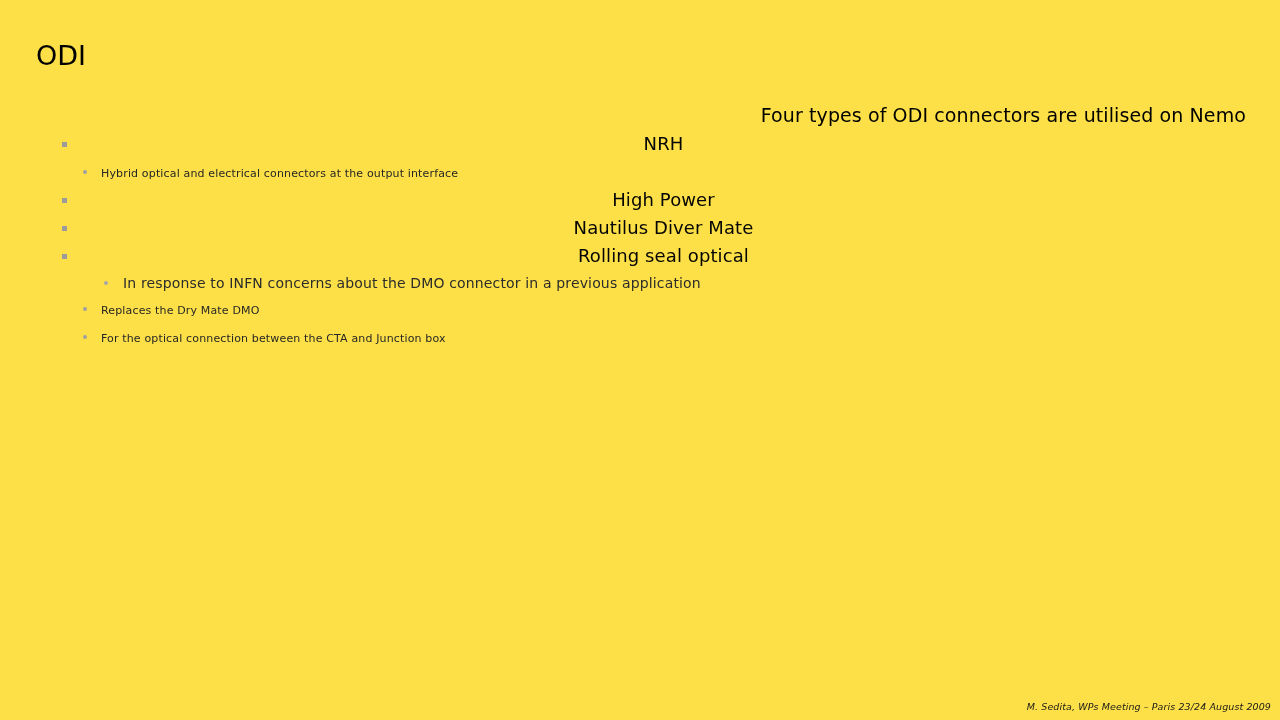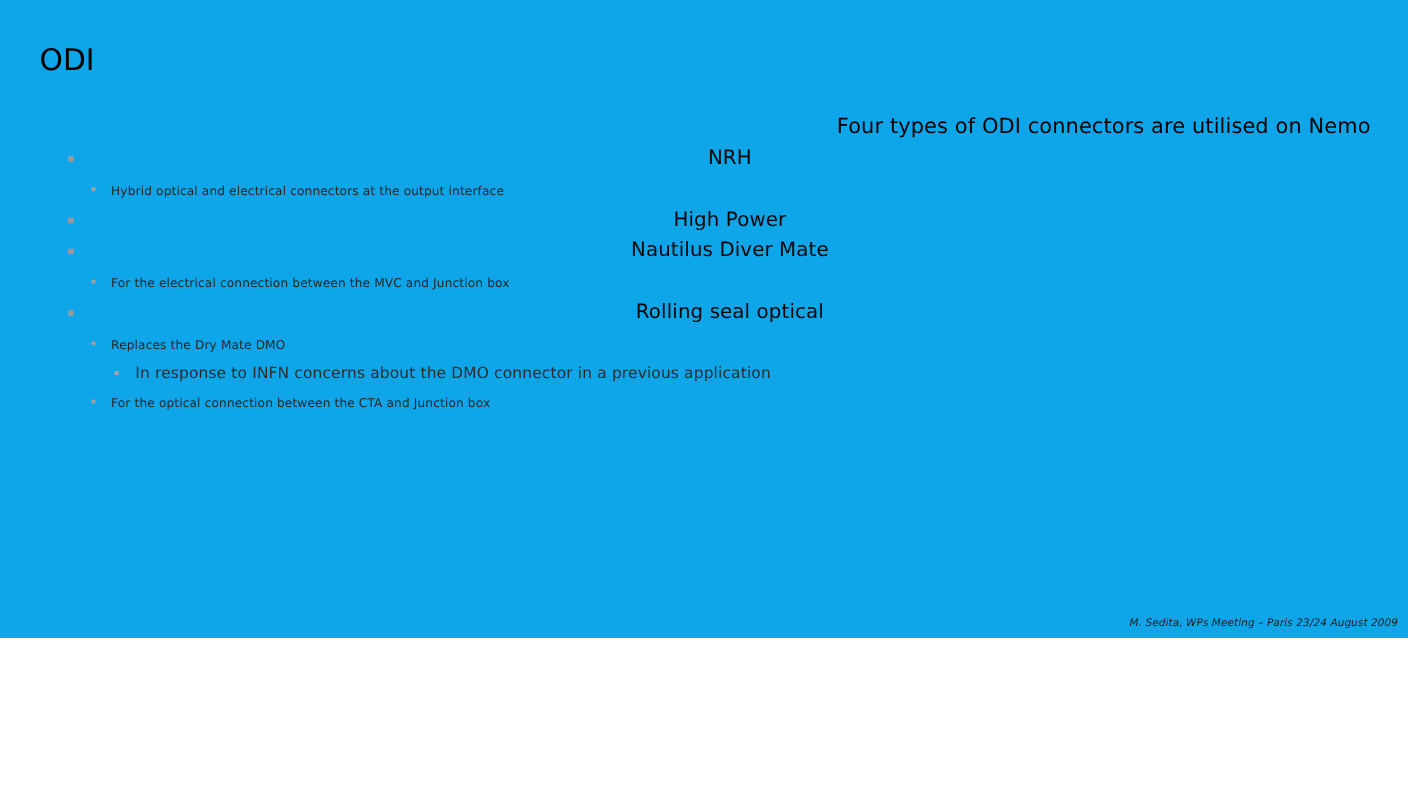--- a/index.html
+++ b/index.html
@@ -12,22 +12,22 @@
     background: #ffffff;
     font-family: "DejaVu Sans", "Liberation Sans", sans-serif;
     overflow: hidden;
     position: relative;
     -webkit-font-smoothing: antialiased;
   }
 
   .slide {
     position: relative;
     width: 1280px;
-    height: 580px;
-    background: #0ea5e9;
+    height: 720px;
+    background: #fde047;
   }
 
   
   .slide-title {
     position: absolute;
     left: 36px;
     top: 40px;
     font-size: 27px;
     line-height: 32px;
     font-weight: 400;
@@ -177,42 +177,38 @@
       <span class="marker"></span>
       <span class="txt">High Power</span>
     </div>
 
 
     <div class="line lvl2">
       <span class="marker"></span>
       <span class="txt">Nautilus Diver Mate</span>
     </div>
 
+
+    <div class="line lvl2">
+      <span class="marker"></span>
+      <span class="txt">Rolling seal optical</span>
+    </div>
+
+    <div class="line lvl4">
+      <span class="marker"></span>
+      <span class="txt">In response to INFN concerns about the DMO connector in a previous application</span>
+    </div>
+
     <div class="line lvl3">
       <span class="marker"></span>
-      <span class="txt">For the electrical connection between the MVC and Junction box</span>
-    </div>
-
-    <div class="line lvl2">
-      <span class="marker"></span>
-      <span class="txt">Rolling seal optical</span>
+      <span class="txt">Replaces the Dry Mate DMO</span>
     </div>
 
     <div class="line lvl3">
       <span class="marker"></span>
-      <span class="txt">Replaces the Dry Mate DMO</span>
-    </div>
-
-    <div class="line lvl4">
-      <span class="marker"></span>
-      <span class="txt">In response to INFN concerns about the DMO connector in a previous application</span>
-    </div>
-
-    <div class="line lvl3">
-      <span class="marker"></span>
       <span class="txt">For the optical connection between the CTA and Junction box</span>
     </div>
 
   </div>
 
   <div class="footer">M. Sedita, WPs Meeting – Paris 23/24 August 2009</div>
 
 </div>
 
 </body></html>

